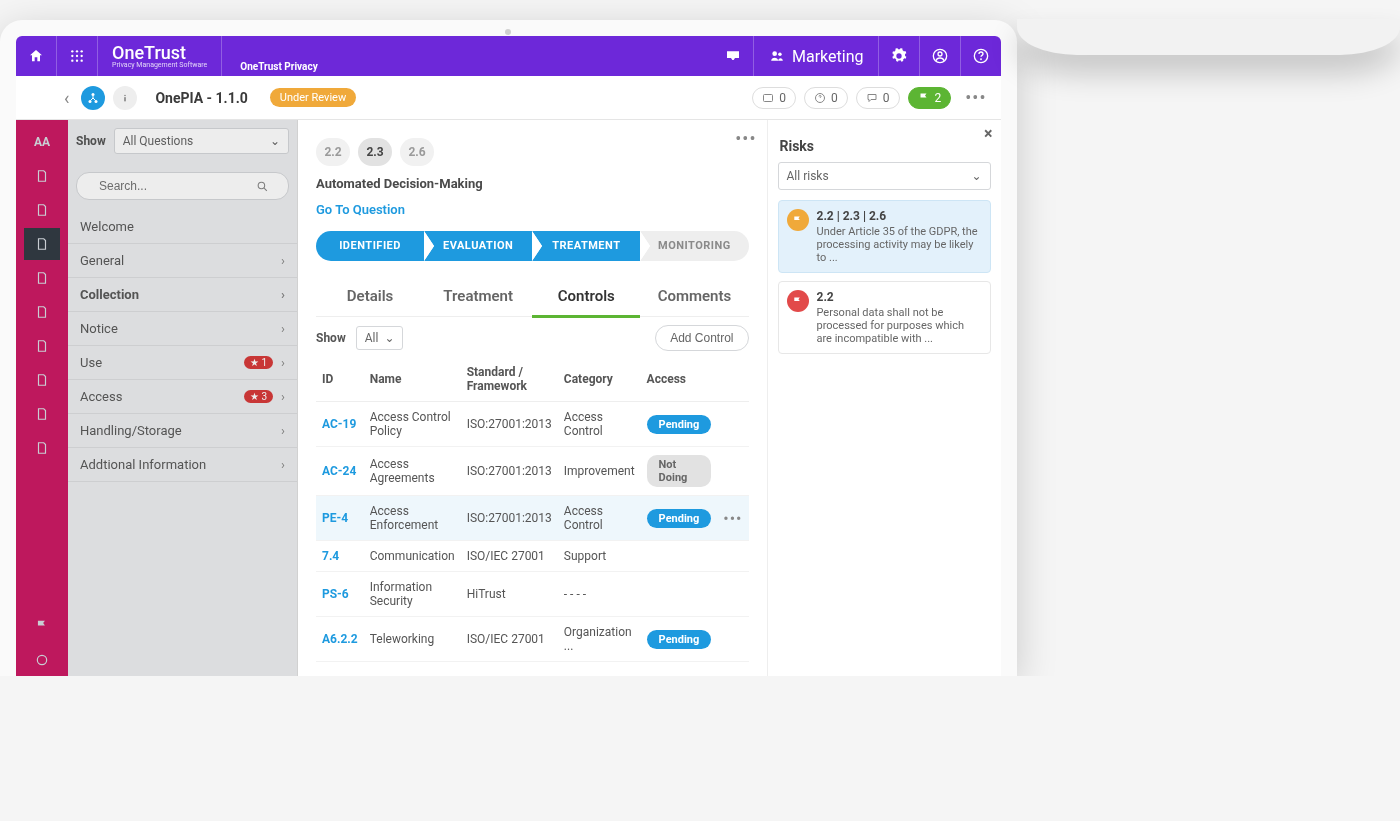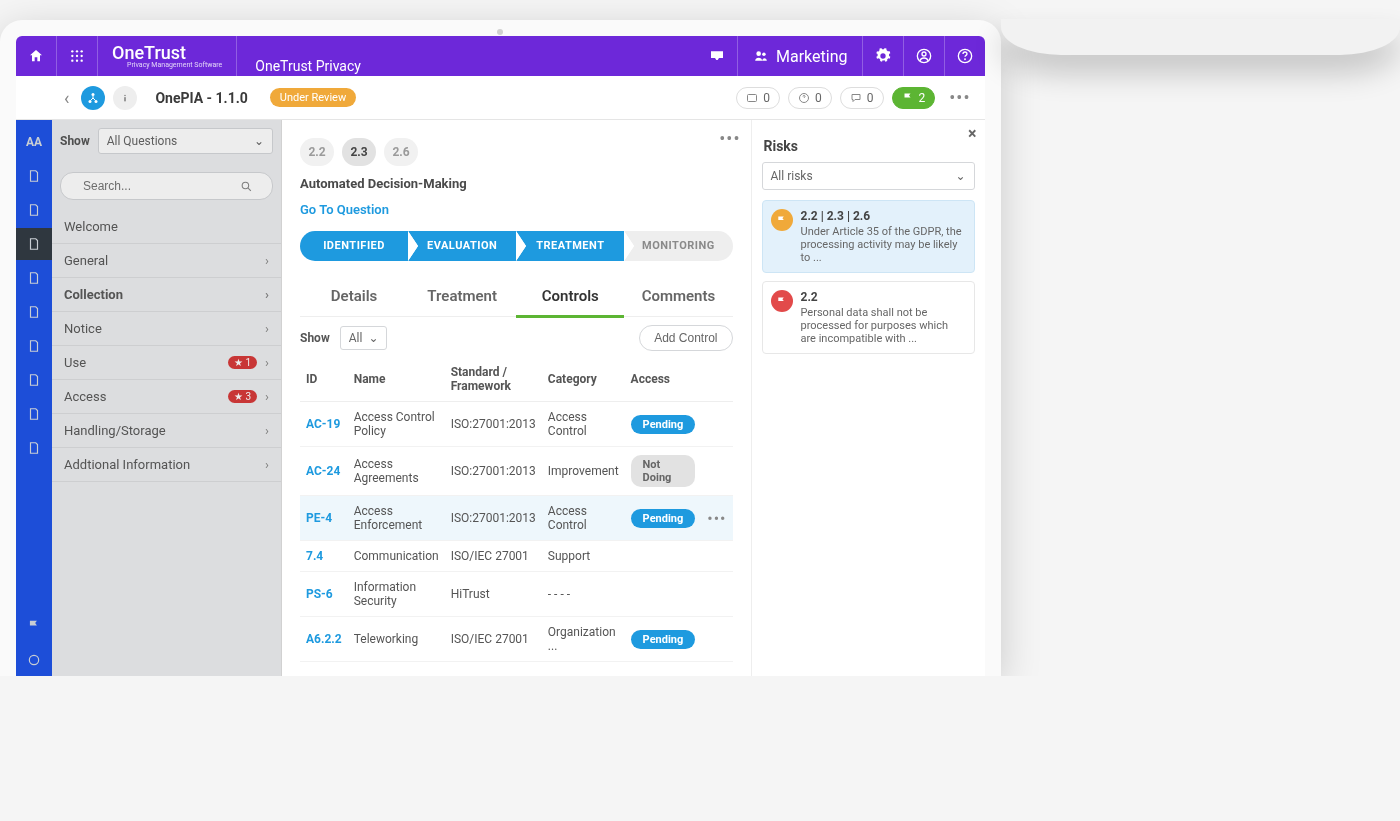--- a/index.html
+++ b/index.html
@@ -31,43 +31,43 @@
     box-shadow: 0 18px 30px rgba(0,0,0,0.2);
   }
   .screen { width: 100%; height: 640px; background: #fff; display: flex; flex-direction: column; overflow: hidden; border-radius: 6px 6px 0 0;}
 
   
   .topbar { display: flex; align-items: center; background: #6d28d9; color: #fff; height: 40px; }
   .tb-icon { width: 40px; height: 40px; display: flex; align-items: center; justify-content: center; cursor: pointer; }
   .tb-sep { width: 1px; height: 40px; background: rgba(255,255,255,0.25); }
   .brand { padding: 0 14px; display: flex; flex-direction: column; justify-content: center; line-height: 1; }
   .brand-main { font-size: 18px; font-weight: 500; }
-  .brand-sub { font-size: 7px; opacity: 0.8; margin-left: 15px; }
-  .module-name { padding: 0 18px; font-size: 14px; font-weight: 400; margin-top: 20px; }
+  .brand-sub { font-size: 7px; opacity: 0.8; }
+  .module-name { padding: 0 18px; font-size: 10px; font-weight: 700; margin-top: 20px; }
   .tb-spacer { flex: 1; }
   .tb-box { display: flex; align-items: center; gap: 6px; padding: 0 14px; height: 40px; cursor: pointer; }
 
   svg { display: block; }
 
   
   .subbar { display: flex; align-items: center; height: 44px; border-bottom: 1px solid #e5e5e5; padding: 0 8px; background: #fff;}
   .sub-left { display: flex; align-items: center; gap: 8px; }
   .circ { width: 24px; height: 24px; border-radius: 50%; display: flex; align-items: center; justify-content: center; font-size: 12px; cursor: pointer;}
   .circ-blue { background: #1e9adf; color: #fff; }
   .circ-grey { background: #eee; color: #777; }
   .sub-title { font-weight: 700; font-size: 14px; margin-left: 10px; color: #3a3a3a;}
   .badge-review { background: #f0a93a; color: #fff; font-size: 11px; padding: 3px 10px; border-radius: 10px; margin-left: 14px;}
   .sub-right { margin-left: auto; display: flex; gap: 8px; align-items: center;}
   .pill { display: flex; align-items: center; gap: 5px; border: 1px solid #ddd; border-radius: 14px; padding: 3px 9px; font-size: 12px; color: #666; cursor: pointer;}
   .pill-green { background: #5cb533; border-color: #5cb533; color: #fff;}
   .more-dots { font-size: 18px; color: #888; padding: 0 6px; cursor: pointer; letter-spacing: 1px;}
 
   
   .body { flex: 1; display: flex; overflow: hidden;}
-  .rail { width: 36px; background: #1d4ed8; display: flex; flex-direction: column; align-items: center; padding-top: 6px; gap: 2px;}
+  .rail { width: 52px; background: #be185d; display: flex; flex-direction: column; align-items: center; padding-top: 6px; gap: 2px;}
   .rail-item { width: 36px; height: 32px; display: flex; align-items: center; justify-content: center; cursor: pointer; color: #c9ced3;}
   .rail-item.active { background: #2f373f;}
   .rail-item.aa { font-size: 12px; font-weight: 700;}
   .rail-spacer { flex: 1; }
 
   .sidepanel { width: 230px; background: #edeef0; border-right: 1px solid #e1e1e1; display: flex; flex-direction: column; filter: brightness(0.93);}
   .sp-top { display: flex; align-items: center; padding: 8px; gap: 8px;}
   .sp-top label { font-size: 12px; font-weight: 700; color: #555;}
   .sp-select { flex: 1; border: 1px solid #d5d7da; background: #fff; border-radius: 3px; font-size: 12px; color: #666; padding: 5px 8px; display: flex; justify-content: space-between; align-items: center; cursor: pointer;}
   .sp-search { margin: 10px 8px; border: 1px solid #d5d7da; border-radius: 13px; background: #fff; display: flex; align-items: center; padding: 5px 20px;}

